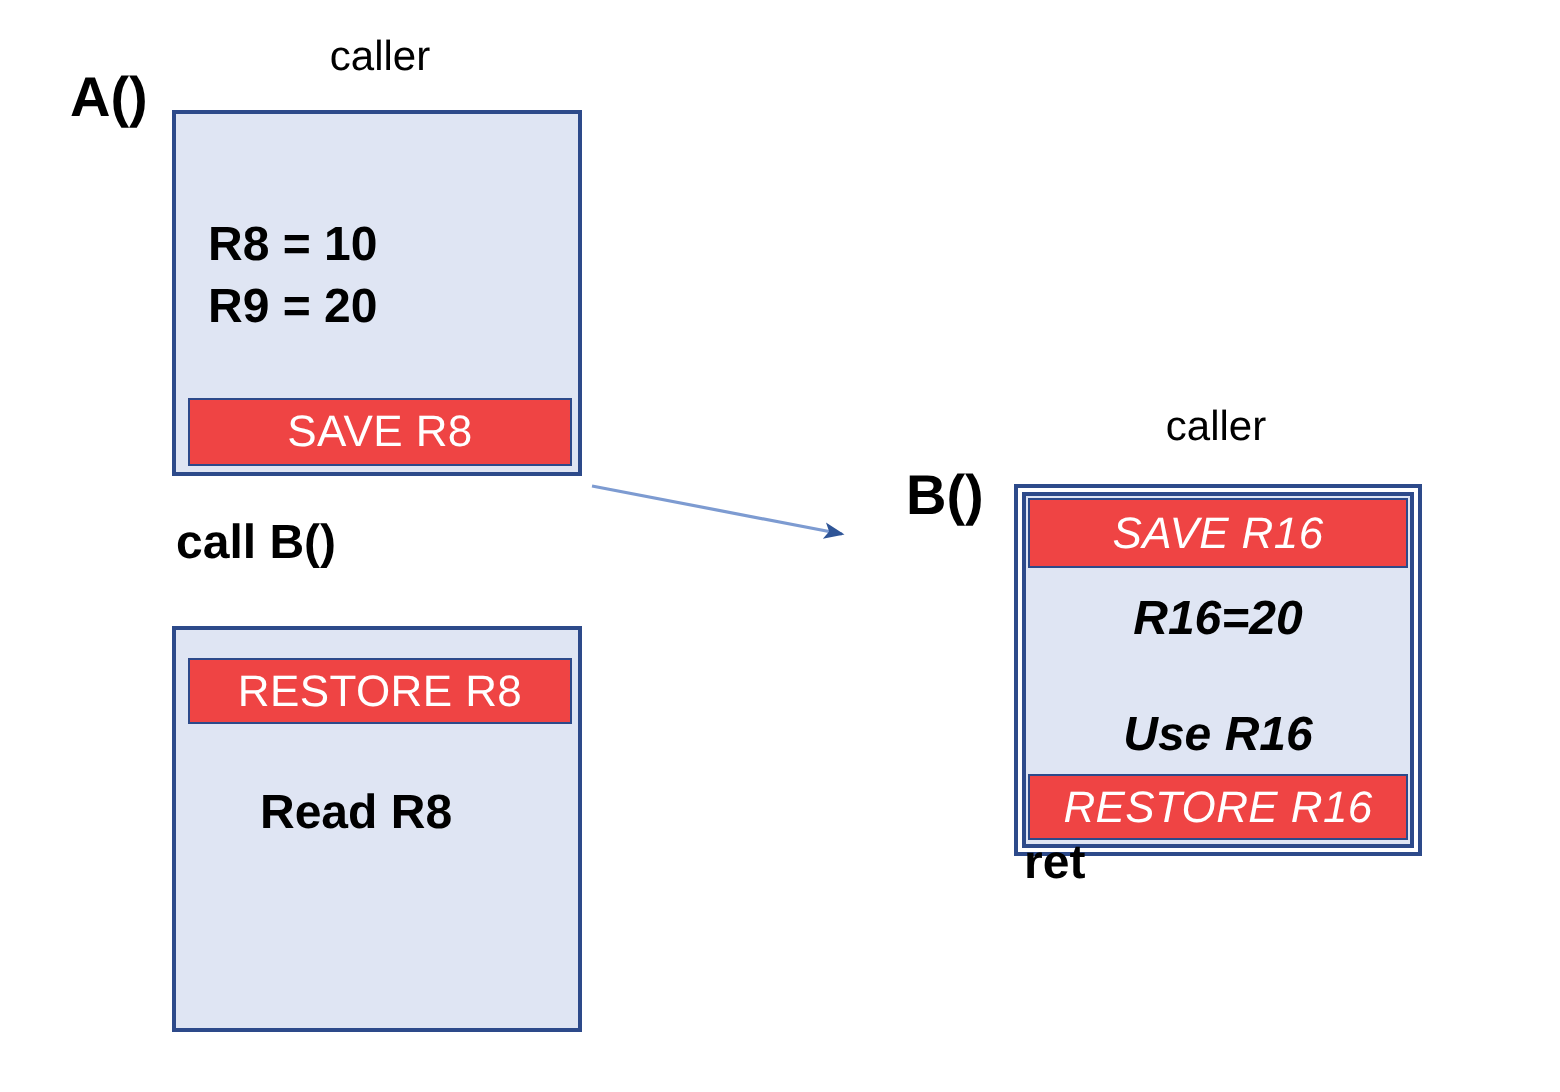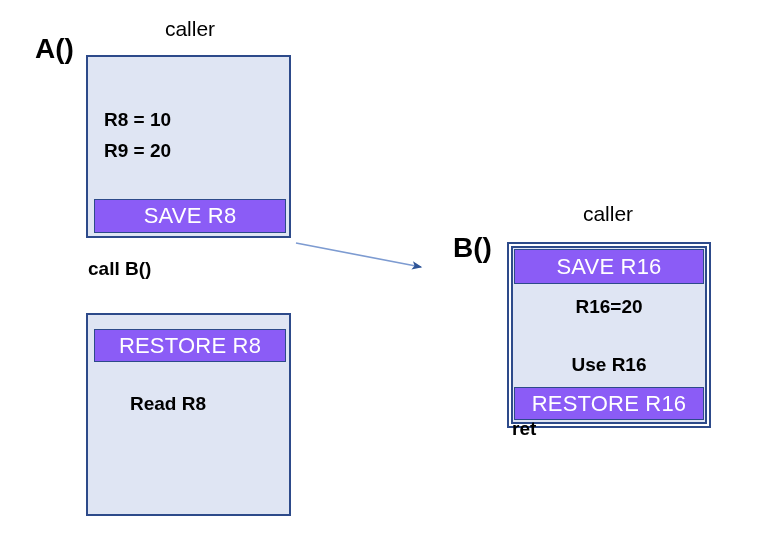--- a/index.html
+++ b/index.html
@@ -23,26 +23,27 @@
   
   .frame {
     position: absolute;
     background: #dfe5f3;
     border: 2px solid #2d4a8a;
     box-sizing: border-box;
   }
   .frame.double {
     
     box-shadow: inset 0 0 0 2px #ffffff, inset 0 0 0 4px #2d4a8a;
+    font-style: italic;
   }
 
   
   .redbar {
     position: absolute;
-    background: #8b5cf6;
+    background: #ef4444;
     border: 1px solid #2d4a8a;
     box-sizing: border-box;
     color: #ffffff;
     font-size: 22px;
     font-weight: 400;
     letter-spacing: 0.2px;
     display: flex;
     align-items: center;
     justify-content: center;
     white-space: nowrap;
@@ -52,21 +53,21 @@
   .lbl {
     position: absolute;
     color: #000000;
     white-space: nowrap;
   }
   .lbl.light {          
     font-size: 21px;
     font-weight: 400;
   }
   .lbl.bold {           
-    font-size: 19px;
+    font-size: 24px;
     font-weight: bold;
   }
   .lbl.big {            
     font-size: 28px;
     font-weight: bold;
   }
   .lbl.center {
     text-align: center;
   }
 

